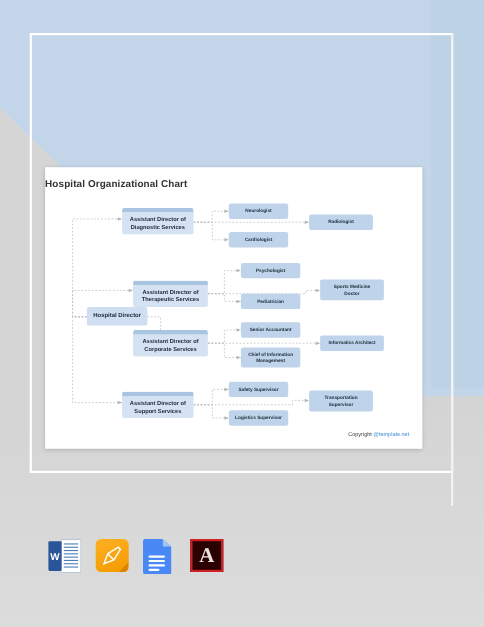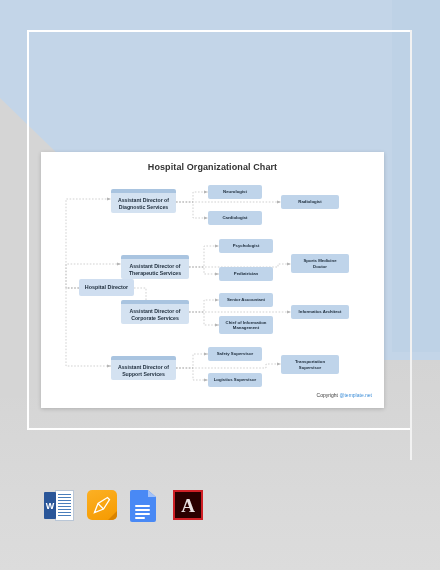--- a/index.html
+++ b/index.html
@@ -32,21 +32,21 @@
   }
   #frame-v{
     position:absolute;left:410px;top:30px;width:2px;height:430px;background:#f2f2f2;
   }
   
   #doc-card{
     position:absolute;left:41px;top:152px;width:343px;height:256px;
     background:#ffffff;box-shadow:0 1px 4px rgba(0,0,0,.18);
   }
   #doc-title{
-    position:absolute;left:0;top:10px;width:100%;text-align:center;
+    position:absolute;left:0;top:10px;width:100%;
     font-size:9px;font-weight:bold;color:#333333;letter-spacing:.1px;
   }
   
   #chart{position:absolute;left:0;top:0;width:343px;height:256px;}
   #links{position:absolute;left:0;top:0;width:343px;height:256px;pointer-events:none;}
   
   .node{
     position:absolute;box-sizing:border-box;
     background:#bed3e9;border-radius:2px;
     display:flex;align-items:center;justify-content:center;

